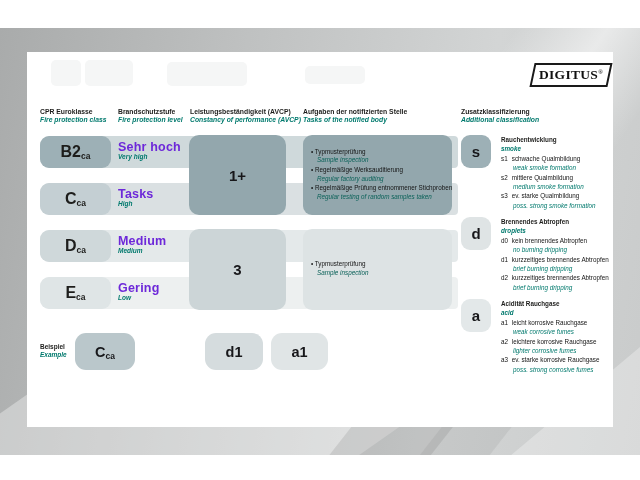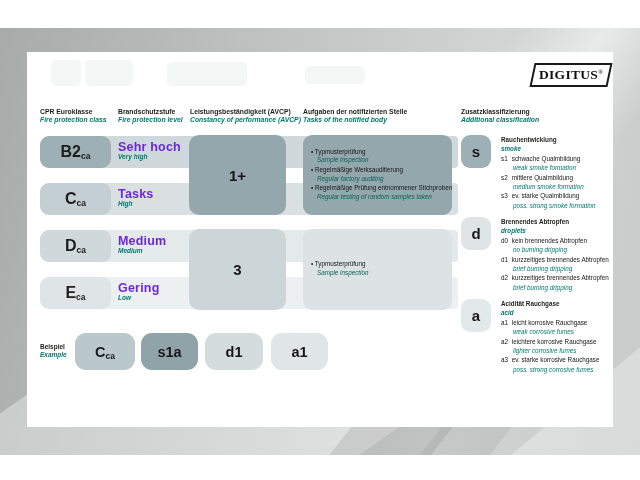--- a/index.html
+++ b/index.html
@@ -216,23 +216,20 @@
     </div>
 
     <div class="ex-label">
       <div class="de">Beispiel</div>
       <div class="en">Example</div>
     </div>
     <div class="expill" style="left: 48px; width: 60px; background: rgb(186, 199, 203);">
       <span>C</span>
         <span class="sub">ca</span>
     </div>
-    <div class="expill" style="left: 114px; width: 57px; background: rgb(143, 163, 169);">
-      <span>s1a</span>
-    </div>
     <div class="expill" style="left: 178px; width: 58px; background: rgb(213, 220, 222);">
       <span>d1</span>
     </div>
     <div class="expill" style="left: 244px; width: 57px; background: rgb(224, 229, 230);">
       <span>a1</span>
     </div>
 
   </div>
 </div>
 

